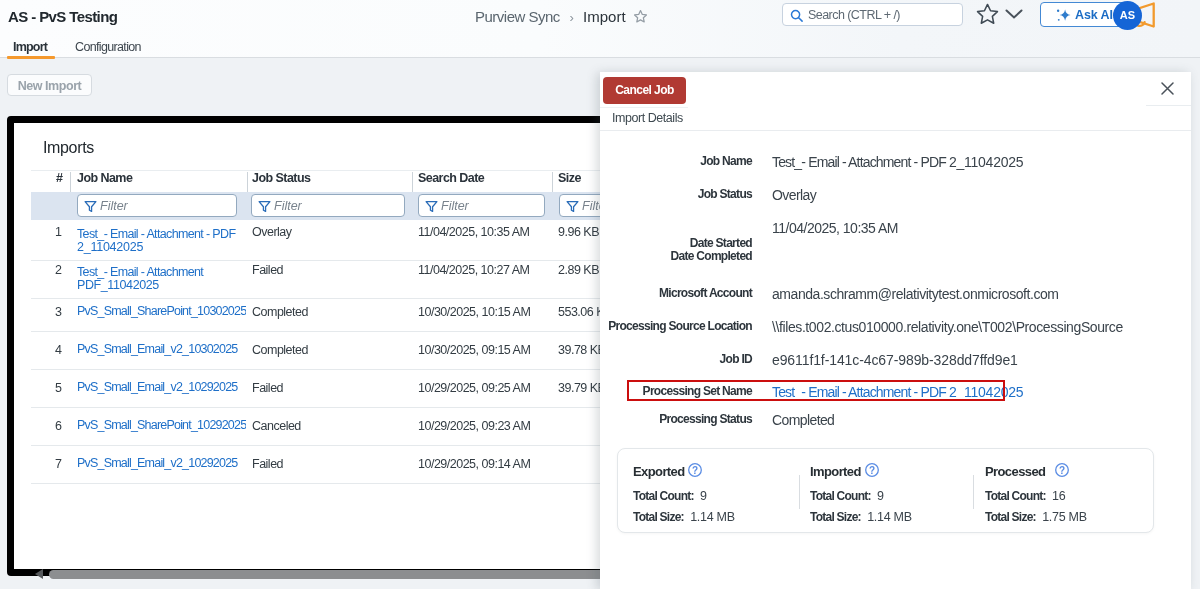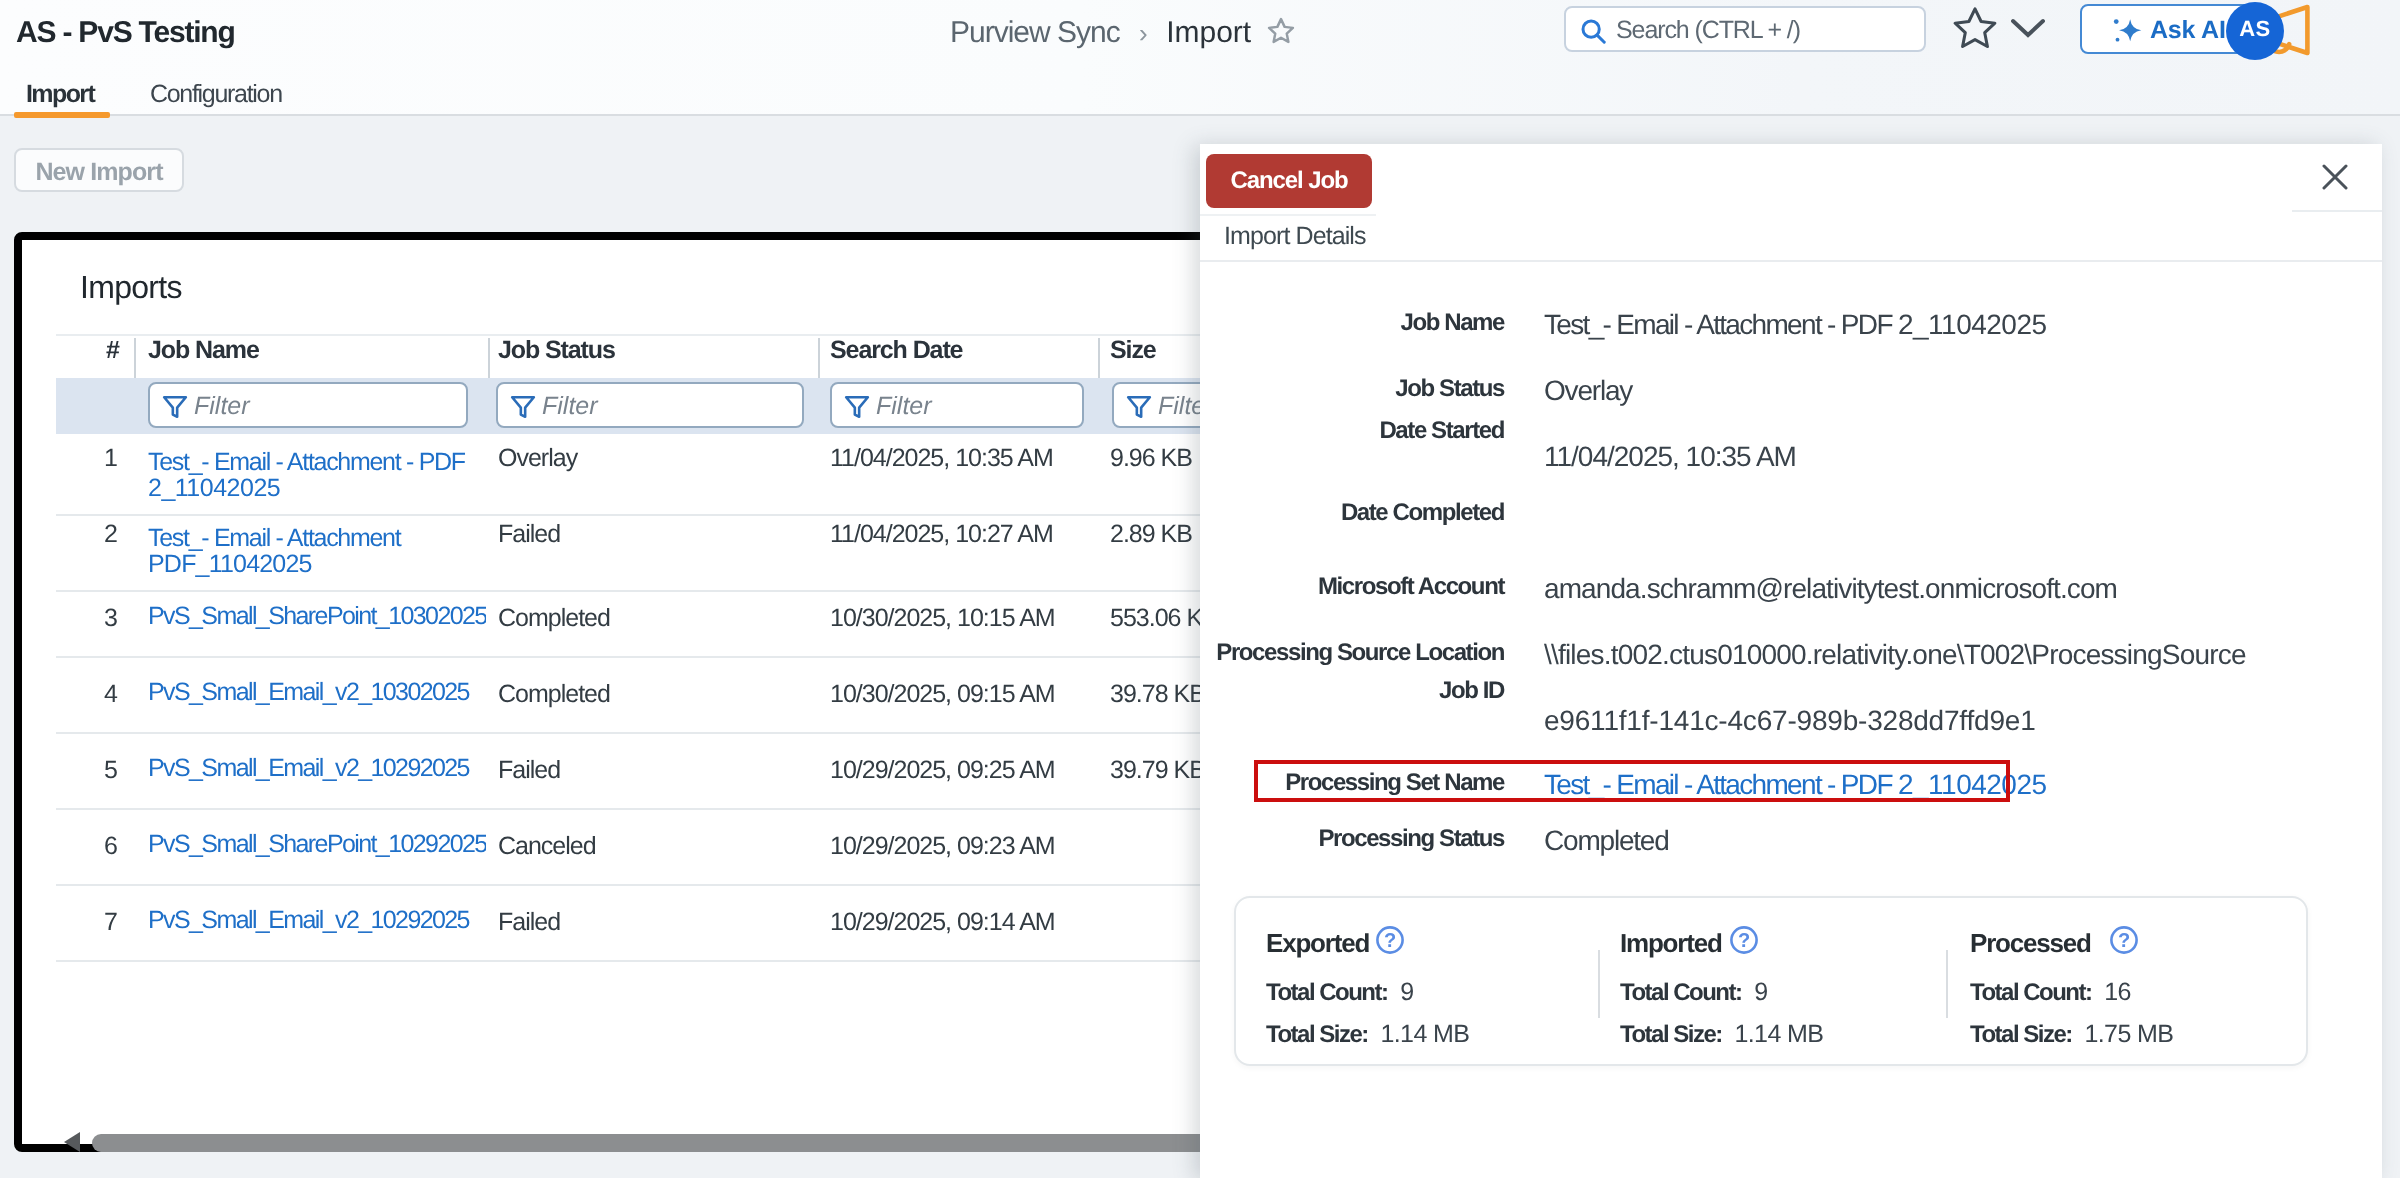--- a/index.html
+++ b/index.html
@@ -19,21 +19,21 @@
 
   #search { position:absolute; left:782px; top:3px; width:181px; height:23px; background:#fff; border:1px solid #c7d2df; border-radius:4px; }
   #search span { position:absolute; left:25px; top:4px; font-size:12.5px; color:#5e6973; letter-spacing:-0.55px; }
 
   #askai { position:absolute; left:1040px; top:2px; width:89px; height:25px; background:#fff; border:1px solid #4489d4; border-radius:4px; }
   #askai span { position:absolute; left:34px; top:5px; font-size:12.5px; color:#1b6cc5; font-weight:bold; letter-spacing:-0.1px;}
 
   #avatar { position:absolute; left:1113px; top:1px; width:29px; height:29px; border-radius:50%; background:#1565d6; color:#fff; font-size:11px; font-weight:bold; text-align:center; line-height:29px; letter-spacing:0.2px;}
 
   
-  #card { position:absolute; left:7px; top:116px; width:1163px; height:460px; background:#fff; border:4px solid #000000; border-radius:4px; }
+  #card { position:absolute; left:7px; top:116px; width:1163px; height:460px; background:#fff; border:7px solid #000000; border-radius:4px; }
   #imports-h { position:absolute; left:29px; top:16px; font-size:16px; color:#21282e; letter-spacing:-0.35px; }
   .hcol { position:absolute; top:48px; height:22px; font-size:12.5px; font-weight:bold; color:#2b333b; letter-spacing:-0.55px; }
   .vsep { position:absolute; top:49px; height:20px; width:1px; background:#ccd3d9; }
   #thead-line { position:absolute; left:17px; right:0; top:47px; height:1px; background:#e9edf0; }
   #filterrow { position:absolute; left:17px; right:0; top:69px; height:28px; background:#dbe4f0; }
   .fbox { position:absolute; top:2px; height:23px; background:#fff; border:1px solid #93a9bf; border-radius:4px; }
   .fbox span { position:absolute; left:22px; top:4px; font-style:italic; font-size:12.5px; color:#79838d; }
   .row-sep { position:absolute; left:17px; right:0; height:1px; background:#e5e9ec; }
   .cell { position:absolute; font-size:12.5px; color:#333c43; letter-spacing:-0.5px; }
   .num { position:absolute; left:28px; font-size:12.5px; color:#333c43; width:20px; text-align:right; }
@@ -214,32 +214,32 @@
   <div id="xline"></div>
   <div id="imp-det">Import Details</div>
   <div id="hdr-line"></div>
 
   <div class="flabel" style="top:82px;">Job Name</div>
   <div class="fval" style="top:82px; letter-spacing:-0.84px;">Test_- Email - Attachment - PDF <span class="dg">2_11042025</span></div>
 
   <div class="flabel" style="top:115px;">Job Status</div>
   <div class="fval" style="top:115px; letter-spacing:-0.6px;">Overlay</div>
 
-  <div class="flabel" style="top:136px;padding-left:32px;">Date Started</div>
+  <div class="flabel" style="top:164px;padding-left:32px;">Date Started</div>
   <div class="fval" style="top:148px; letter-spacing:-0.5px;">11/04/2025, 10:35 AM</div>
 
   <div class="flabel" style="top:177px;">Date Completed</div>
 
   <div class="flabel" style="top:214px;">Microsoft Account</div>
   <div class="fval" style="top:214px;">amanda.schramm@relativitytest.onmicrosoft.com</div>
 
   <div class="flabel" style="top:247px;">Processing Source Location</div>
   <div class="fval" style="top:247px; letter-spacing:-0.4px;">\\files.t002.ctus010000.relativity.one\T002\ProcessingSource</div>
 
-  <div class="flabel" style="top:266px;">Job ID</div>
+  <div class="flabel" style="top:280px;">Job ID</div>
   <div class="fval" style="top:280px; letter-spacing:-0.1px;">e9611f1f-141c-4c67-989b-328dd7ffd9e1</div>
 
   <div class="flabel" style="top:312px;">Processing Set Name</div>
   <div class="fval" style="top:312px; letter-spacing:-0.84px;"><a class="lnk">Test_- Email - Attachment - PDF <span class="dg">2_11042025</span></a></div>
   <div id="redbox"></div>
 
   <div class="flabel" style="top:340px;">Processing Status</div>
   <div class="fval" style="top:340px; letter-spacing:-0.6px;">Completed</div>
 
   <div id="stats">

